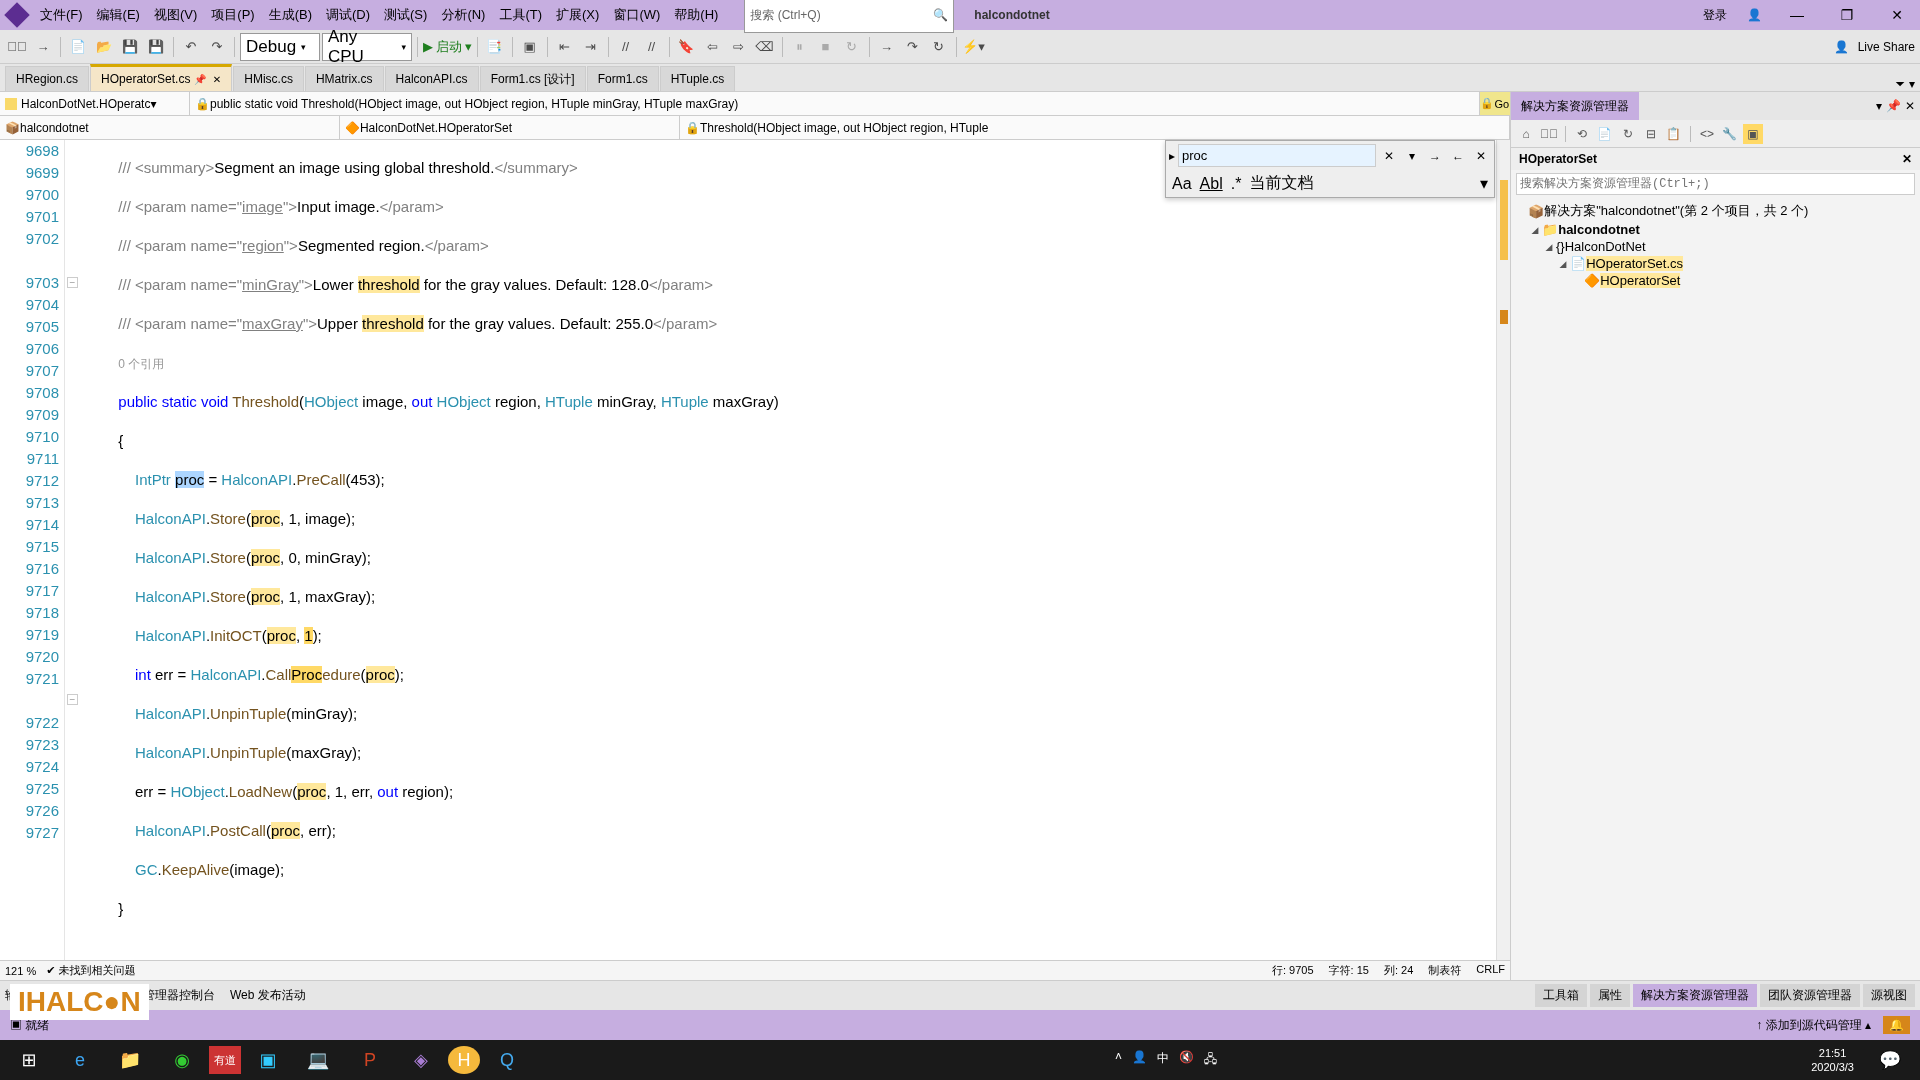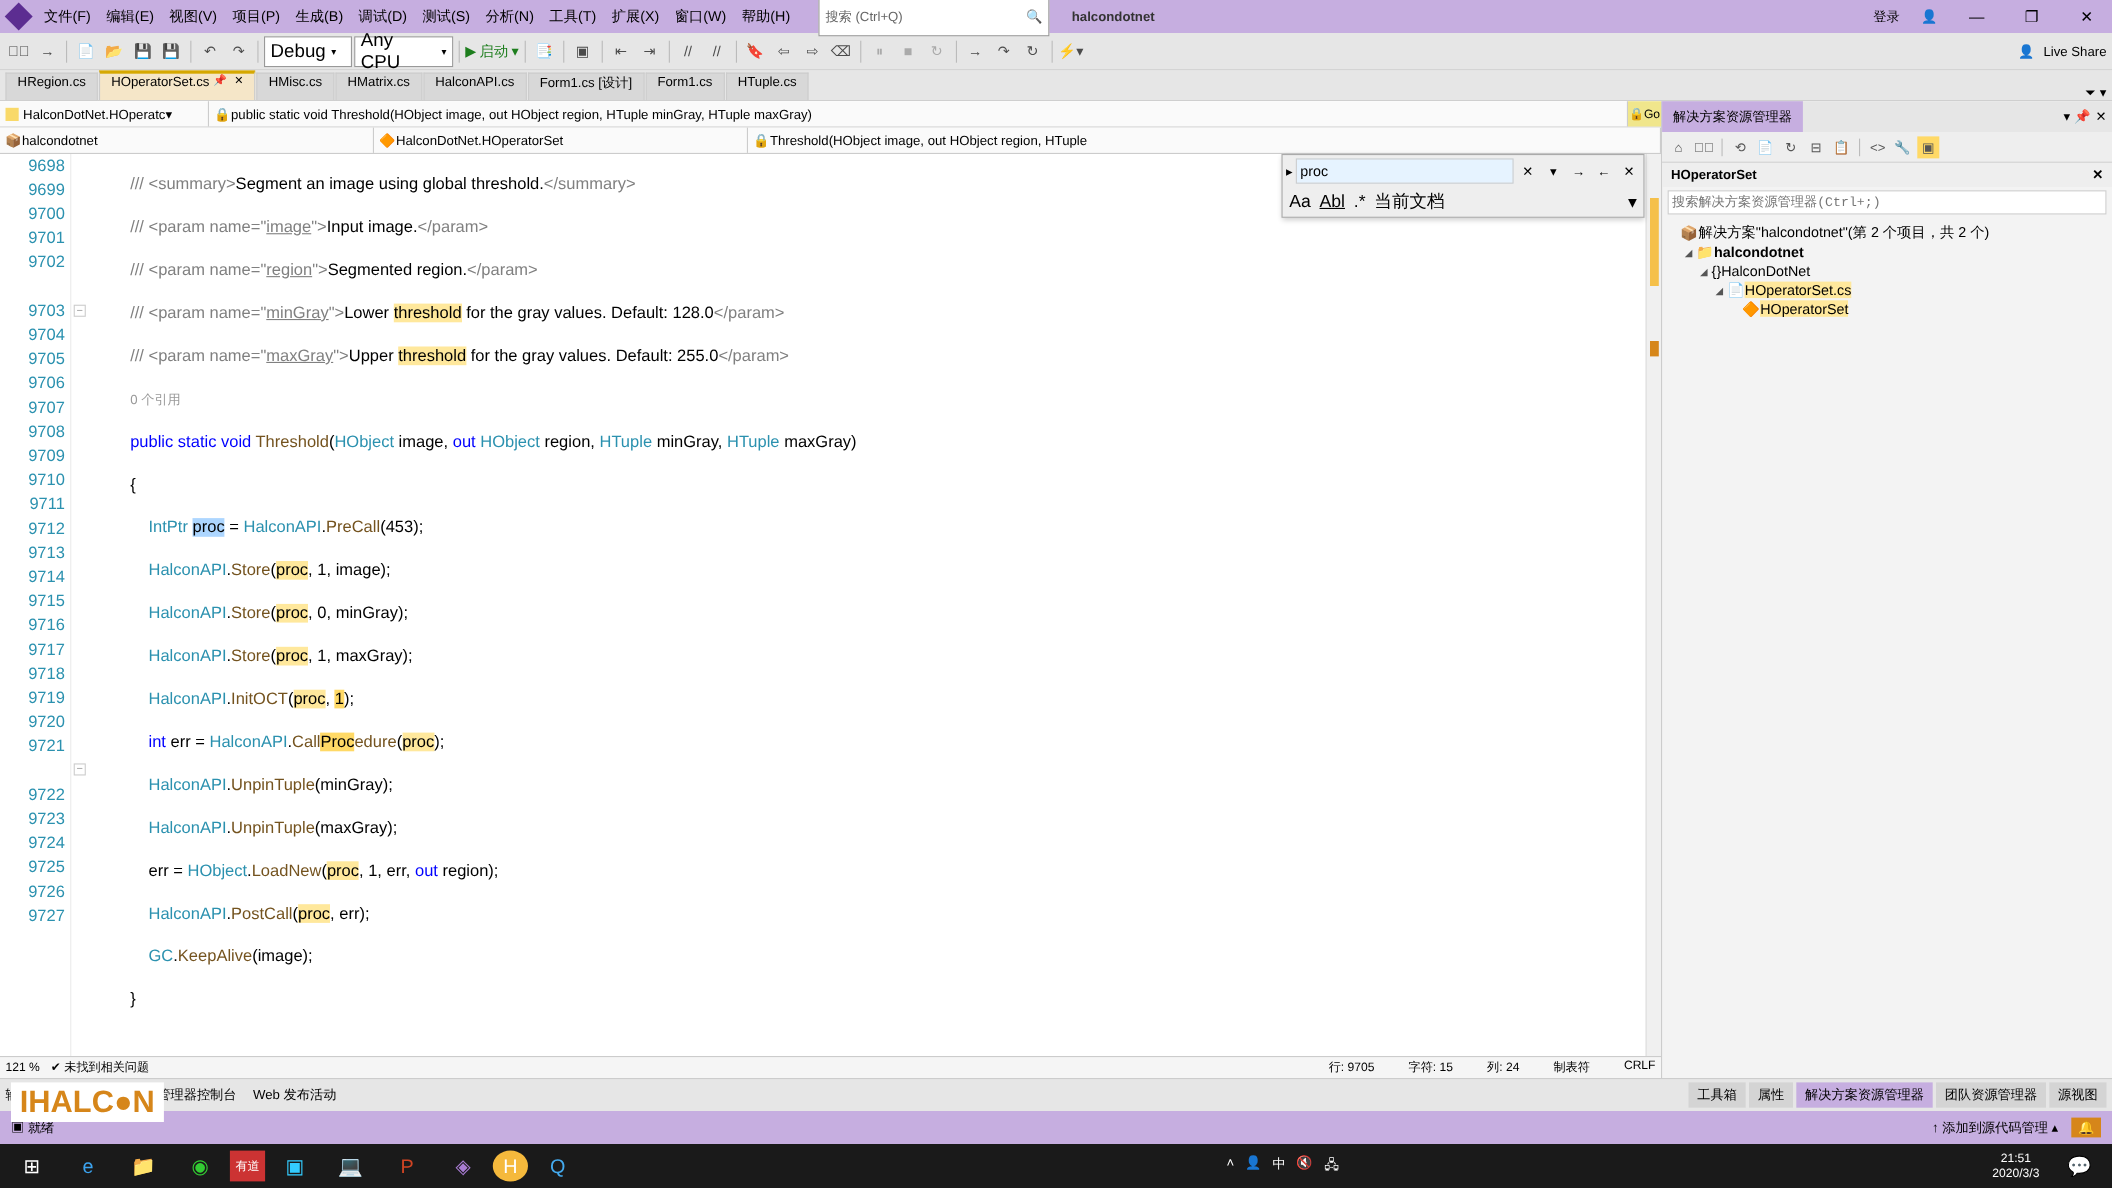--- a/index.html
+++ b/index.html
@@ -20,21 +20,21 @@
 .toolbar { height: 34px; background: #e6e6e6; border-bottom: 1px solid #ccc; display: flex; align-items: center; padding: 0 5px; gap: 2px; }
 .toolbar .sep { width: 1px; height: 20px; background: #bbb; margin: 0 3px; }
 .toolbar .btn { width: 24px; height: 24px; display: flex; align-items: center; justify-content: center; font-size: 13px; color: #4b4b4b; }
 .toolbar .combo { height: 28px; background: #fff; border: 1px solid #999; padding: 0 5px; font-size: 17px; display: flex; align-items: center; }
 .toolbar .combo::after { content: '▾'; margin-left: 5px; font-size: 9px; }
 .toolbar .start { color: #1e7e1e; display: flex; align-items: center; gap: 3px; font-size: 13px; }
 .toolbar .right { margin-left: auto; display: flex; align-items: center; gap: 8px; }
 
 
 .tabs { height: 28px; background: #e6e6e6; display: flex; align-items: flex-end; padding-left: 5px; gap: 1px; border-bottom: 1px solid #ccc; }
-.tab { height: 25px; padding: 0 10px; display: flex; font-size: 12px; background: #d8d8d8; border-top: 1px solid #ccc; border-left: 1px solid #ccc; border-right: 1px solid #ccc; margin-top: 20px; }
+.tab { height: 25px; padding: 0 10px; display: flex; align-items: center; font-size: 12px; background: #d8d8d8; border-top: 1px solid #ccc; border-left: 1px solid #ccc; border-right: 1px solid #ccc; margin-top: 20px; }
 .tab.active { background: #f5e6c8; border-top: 3px solid #d6a800; height: 27px; }
 .tab .close { margin-left: 6px; font-size: 10px; }
 .tab .pin { margin-left: 4px; font-size: 10px; color: #555; }
 .tabs .tabright { margin-left: auto; display: flex; padding-right: 5px; gap: 4px; }
 
 
 .main { display: flex; height: calc(100% - 30px - 34px - 28px - 30px - 30px - 40px); }
 
 
 .editor-pane { flex: 1; display: flex; flex-direction: column; background: #fff; position: relative; min-width: 0; }
@@ -90,21 +90,21 @@
 .bottom-tabs .rtab { padding: 3px 8px; background: #d4d4d4; }
 .bottom-tabs .rtab.active { background: #c6aee0; }
 
 
 .status { height: 30px; background: #c6aee0; display: flex; align-items: center; padding: 0 10px; font-size: 12px; gap: 15px; }
 .status .right { margin-left: auto; display: flex; gap: 12px; align-items: center; }
 .status .orange { background: #d6861a; padding: 2px 6px; color: #fff; }
 
 
 .editor-status { height: 20px; background: #f5f5f5; border-top: 1px solid #ccc; display: flex; align-items: center; font-size: 11px; padding: 0 5px; gap: 10px; }
-.editor-status .right { margin-left: auto; display: flex; gap: 31px; }
+.editor-status .right { margin-left: auto; display: flex; gap: 15px; }
 
 
 .taskbar { height: 40px; background: #1a1a1a; display: flex; align-items: center; padding: 0 5px; gap: 3px; position: fixed; bottom: 0; width: 100%; }
 .taskbar .tbtn { width: 48px; height: 36px; display: flex; align-items: center; justify-content: center; color: #fff; font-size: 18px; }
 .taskbar .clock { margin-left: auto; color: #fff; font-size: 11px; text-align: center; padding: 0 10px; line-height: 14px; }
 .taskbar .tray { color: #fff; display: flex; gap: 10px; font-size: 12px; }
 
 .watermark { position: absolute; left: 10px; bottom: 60px; font-size: 28px; font-weight: bold; color: #d6861a; background: #fff; padding: 2px 8px; z-index: 50; }
 
 .rail { width: 14px; background: #f0f0f0; border-left: 1px solid #ddd; position: relative; }

